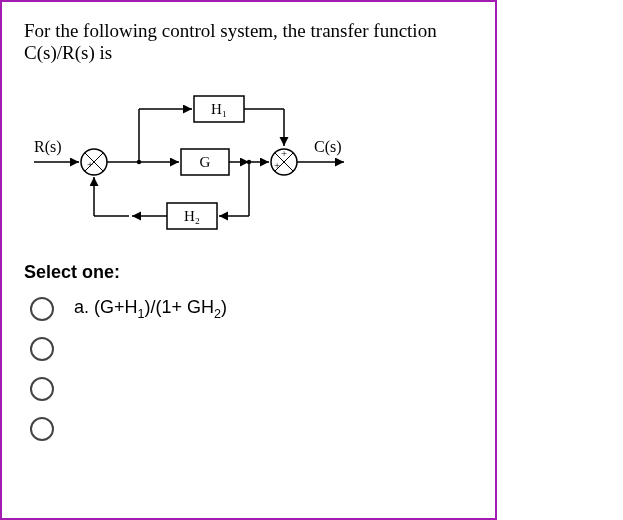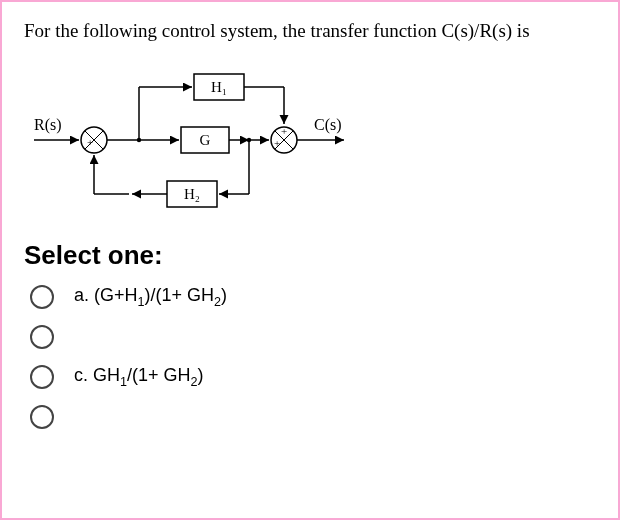--- a/index.html
+++ b/index.html
@@ -2,39 +2,39 @@
 <html><head>
 <meta charset="utf-8">
 <style>
   body {
     margin: 0;
     padding: 0;
     font-family: "Times New Roman", serif;
     background: #fff;
   }
   .outer {
-    width: 620px;
+    width: 497px;
     height: 520px;
     box-sizing: border-box;
-    border: 2px solid #f9a8d4;
+    border: 2px solid #a21caf;
     padding: 18px 22px;
     position: relative;
   }
   .question {
     font-size: 19px;
     color: #000;
     margin-bottom: 10px;
   }
   .diagram {
     display: block;
     margin: 6px 0 10px 0;
   }
   .select-label {
     font-family: Verdana, Arial, sans-serif;
-    font-size: 26px;
+    font-size: 18px;
     font-weight: 600;
     margin: 18px 0 14px 0;
   }
   .options {
     display: flex;
     flex-direction: column;
     gap: 16px;
     margin-left: 6px;
   }
   .option {
@@ -126,20 +126,19 @@
   <div class="options">
     <div class="option">
       <div class="radio"></div>
       <div class="opt-text">a. (G+H<sub>1</sub>)/(1+ GH<sub>2</sub>)</div>
     </div>
     <div class="option">
       <div class="radio"></div>
     </div>
     <div class="option">
       <div class="radio"></div>
-      <div class="opt-text">c. GH<sub>1</sub>/(1+ GH<sub>2</sub>)</div>
     </div>
     <div class="option">
       <div class="radio"></div>
     </div>
   </div>
 
 </div>
 
 </body></html>

